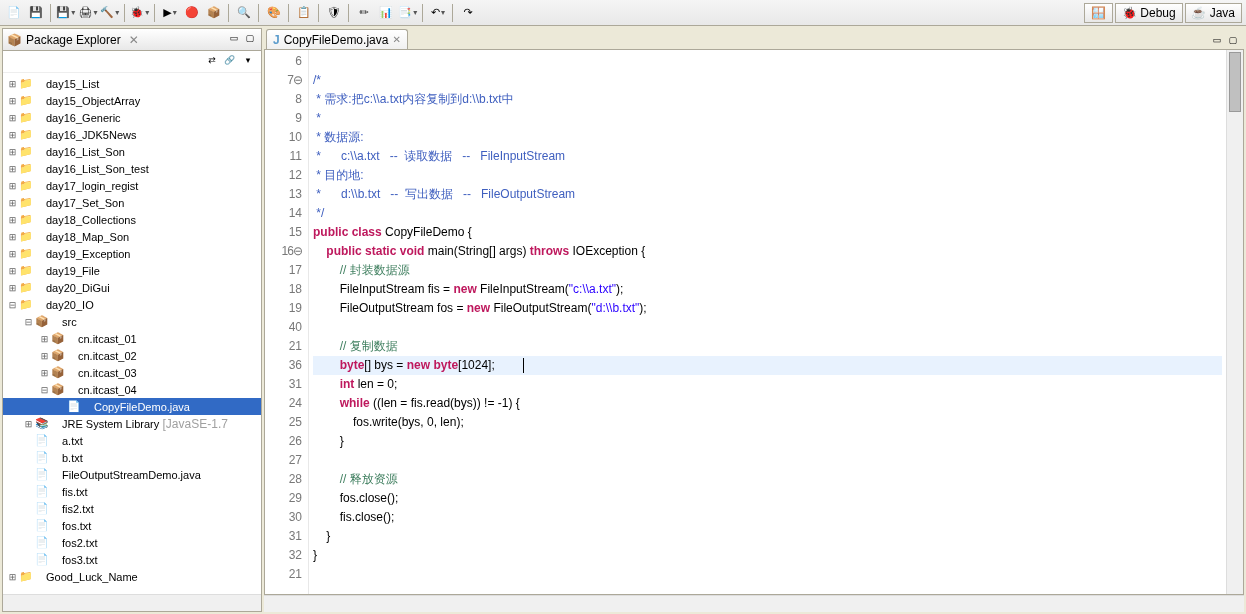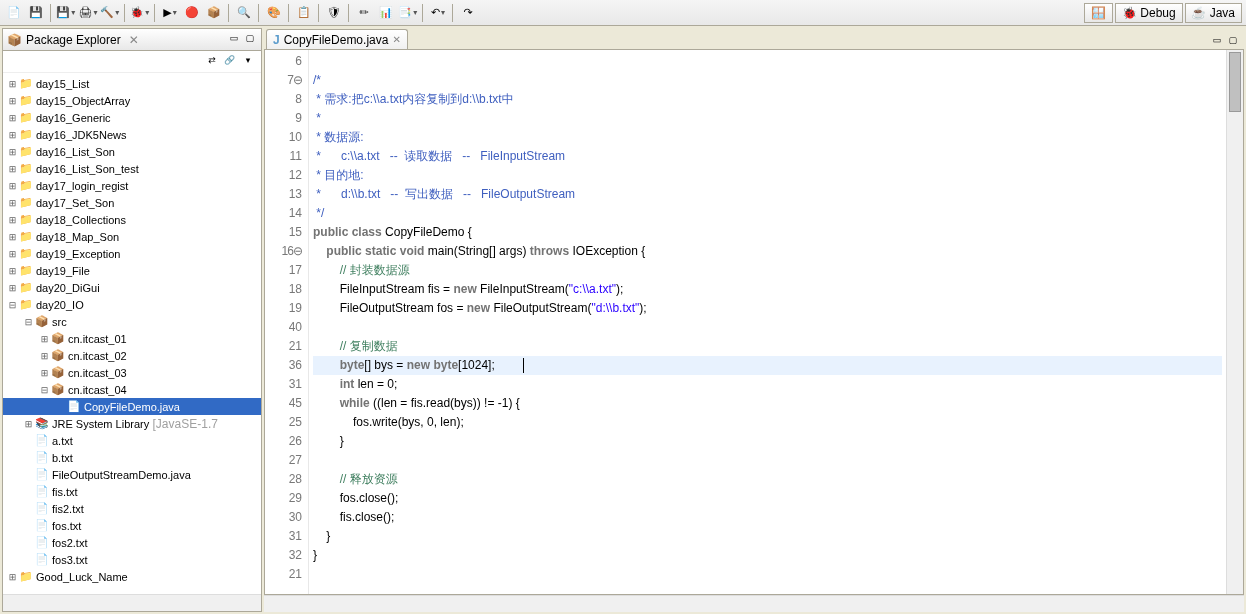--- a/index.html
+++ b/index.html
@@ -18,34 +18,34 @@
 .tree { flex:1; overflow:auto; padding:2px 0;}
 .tree-item { display:flex; align-items:center; height:17px; padding-left:4px; cursor:pointer; white-space:nowrap;}
 .tree-item.selected{background:#316ac5;color:#fff;}
 .twisty{width:11px;font-size:9px;color:#666;text-align:center;}
 .ticon{width:16px;height:14px;display:inline-flex;align-items:center;justify-content:center;font-size:11px;}
 .folder-icon{color:#d4a843;}
 .pkg-icon{color:#b8860b;}
 .java-icon{color:#5c9ccc;}
 .file-icon{color:#888;}
 .lib-icon{color:#888;}
-.tlabel{margin-left:2px;font-size:11px;}
+.tlabel{margin-left:12px;font-size:11px;}
 .tlabel .decor{color:#a0a0a0;}
 .editor-area { flex:1; margin:2px 2px 2px 0; display:flex; flex-direction:column;}
 .tabs { height:22px; background:#ece9d8; display:flex; align-items:flex-end; border-bottom:1px solid #aca899;}
 .tab { height:20px; background:linear-gradient(#fff,#f0f0f0); border:1px solid #aca899; border-bottom:none; border-radius:3px 3px 0 0; display:flex; align-items:center; padding:0 6px; gap:4px;margin-left:2px;}
 .tab-close{font-size:10px;color:#888;cursor:pointer;}
 .tab-controls{margin-left:auto;display:flex;gap:2px;padding-right:4px;}
 .editor { flex:1; background:#fff; border:1px solid #aca899; border-top:none; display:flex; font-family:"Courier New",monospace; font-size:13px; position:relative; overflow:hidden;}
 .gutter { width:44px; background:#fff; border-right:1px solid #e8e8e8; text-align:right; padding:2px 6px 2px 2px; color:#787878;}
 .gutter .ln{height:19px;line-height:19px;}
 .code { flex:1; padding:2px 4px; white-space:pre; overflow:auto;}
 .code .line{height:19px;line-height:19px;}
 .code .highlight{background:#e8f2fe;}
-.kw{color:#737373;font-weight:bold;}
+.kw{color:#be185d;font-weight:bold;}
 .cm{color:#3f7f5f;}
 .cmd{color:#3f5fbf;}
 .str{color:#2a00ff;}
 .scrollbar-v{width:17px;background:#f0f0f0;border-left:1px solid #ddd;position:relative;}
 .sb-thumb{position:absolute;top:2px;left:2px;right:2px;height:60px;background:#c0c0c0;border:1px solid #999;}
 .hscroll{height:17px;background:#f0f0f0;border-top:1px solid #ddd;}
 .persp-area{margin-left:auto;display:flex;align-items:center;gap:4px;}
 .persp-btn{height:20px;padding:0 6px;border:1px solid #aca899;background:linear-gradient(#fff,#e8e8e8);display:flex;align-items:center;gap:3px;font-size:11px;cursor:pointer;}
 .text-cursor{display:inline-block;width:1px;height:15px;background:#000;vertical-align:middle;margin-left:28px;}
 </style>
@@ -298,21 +298,21 @@
           <div class="ln">14</div>
           <div class="ln">15</div>
           <div class="ln" style="letter-spacing: -1px;">16⊖</div>
           <div class="ln">17</div>
           <div class="ln">18</div>
           <div class="ln">19</div>
           <div class="ln">40</div>
           <div class="ln">21</div>
           <div class="ln">36</div>
           <div class="ln">31</div>
-          <div class="ln">45</div>
+          <div class="ln">24</div>
           <div class="ln">25</div>
           <div class="ln">26</div>
           <div class="ln">27</div>
           <div class="ln">28</div>
           <div class="ln">29</div>
           <div class="ln">30</div>
           <div class="ln">31</div>
           <div class="ln">32</div>
           <div class="ln">21</div>
         </div>

